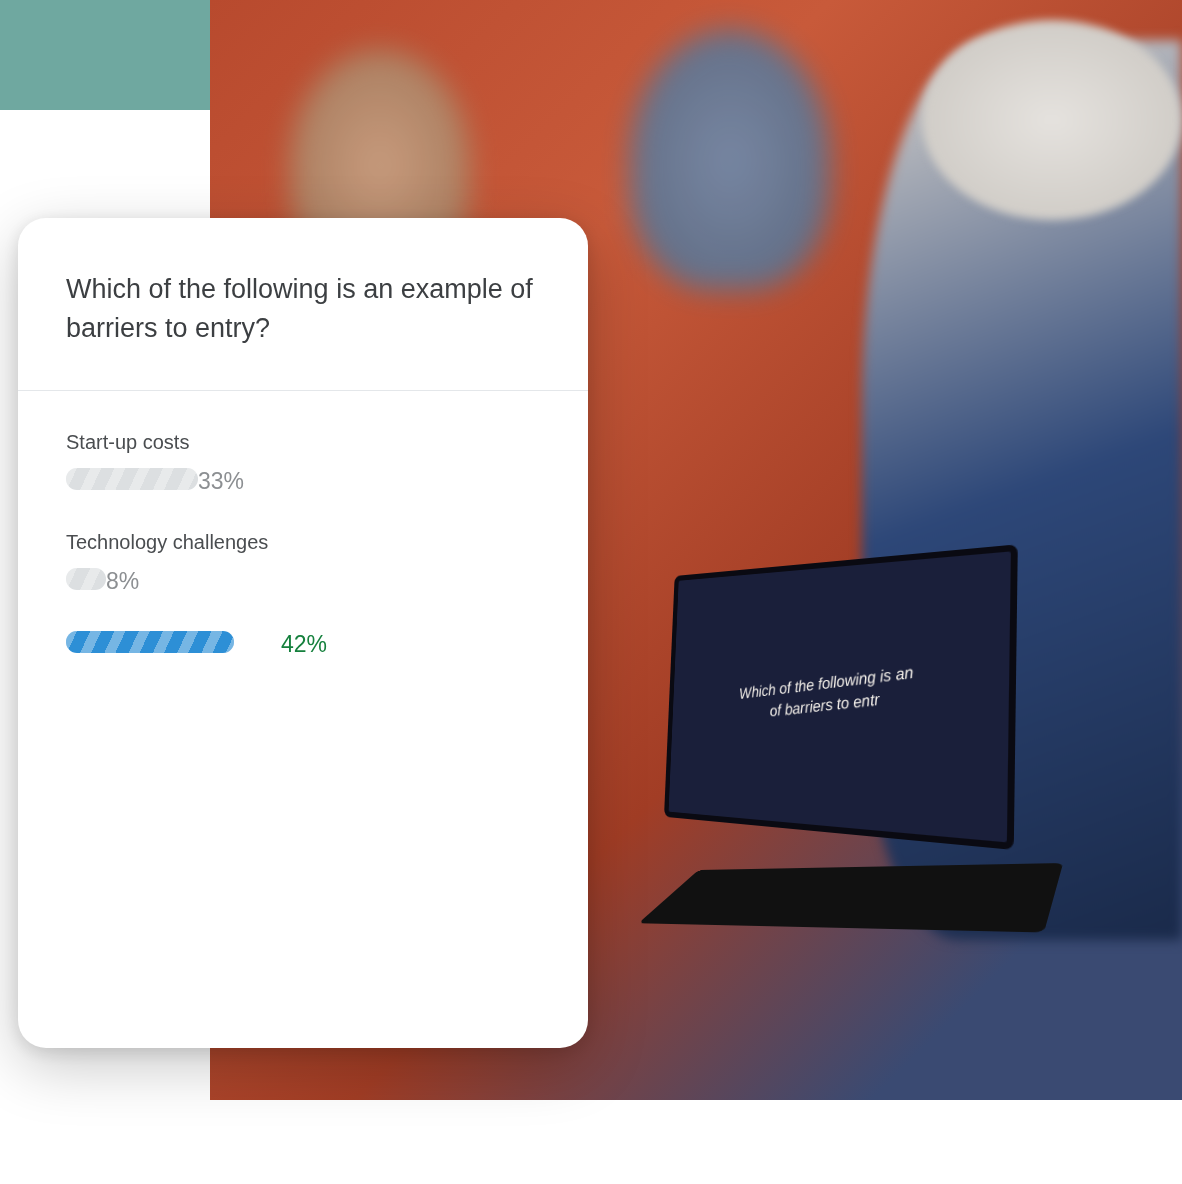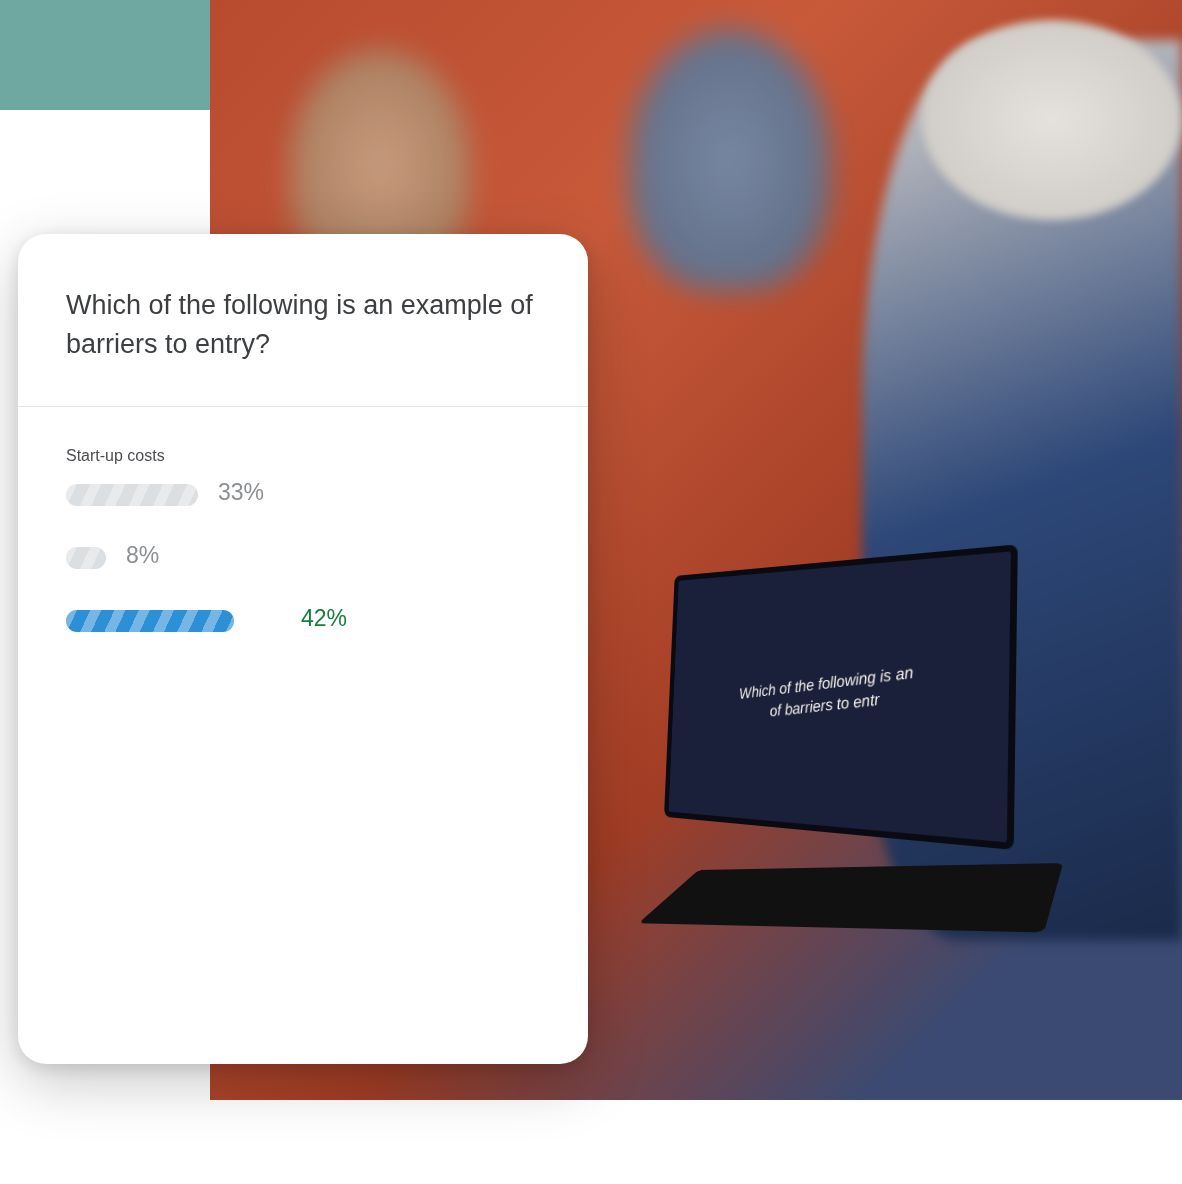--- a/index.html
+++ b/index.html
@@ -94,21 +94,21 @@
       width: 420px;
       height: 120px;
       background: #111;
       transform: perspective(700px) rotateY(-26deg) rotateX(60deg);
       border-radius: 8px;
     }
 
     .card {
       position: absolute;
       left: 18px;
-      top: 234px;
+      top: 218px;
       width: 570px;
       height: 830px;
       background: #fff;
       border-radius: 28px;
       box-shadow: 0 18px 60px rgba(0,0,0,0.22), 0 4px 18px rgba(0,0,0,0.12);
       padding: 52px 48px 40px 48px;
     }
     .question {
       font-size: 27px;
       color: #3c3f42;
@@ -118,29 +118,28 @@
     }
     .divider {
       height: 1px;
       background: #e4e7ea;
       margin: 0 -48px 40px -48px;
     }
     .option {
       margin-bottom: 36px;
     }
     .option-label {
-      font-size: 16px;
+      font-size: 20px;
       color: #4a4d50;
       margin-bottom: 14px;
       font-weight: 400;
     }
     .bar-row {
       display: flex;
-      align-items: flex-end;
-      gap: 20px;
+      align-items: flex-start;
     }
     .bar {
       height: 22px;
       border-radius: 12px;
       background: #dcdfe1;
       position: relative;
       overflow: hidden;
     }
     .bar.stripes::before {
       content: "";
@@ -193,20 +192,21 @@
 
   <div class="option">
     <div class="option-label">Start-up costs</div>
     <div class="bar-row">
       <div class="bar stripes" style="width: 132px;"></div>
       <div class="pct">33%</div>
     </div>
   </div>
 
   <div class="option">
+    <div class="option-label">Technology challenges</div>
     <div class="bar-row">
       <div class="bar stripes" style="width: 40px;"></div>
       <div class="pct">8%</div>
     </div>
   </div>
 
 
   <div class="option">
     <div class="bar-row">
       <div class="bar stripes highlight" style="width: 168px;"></div>

